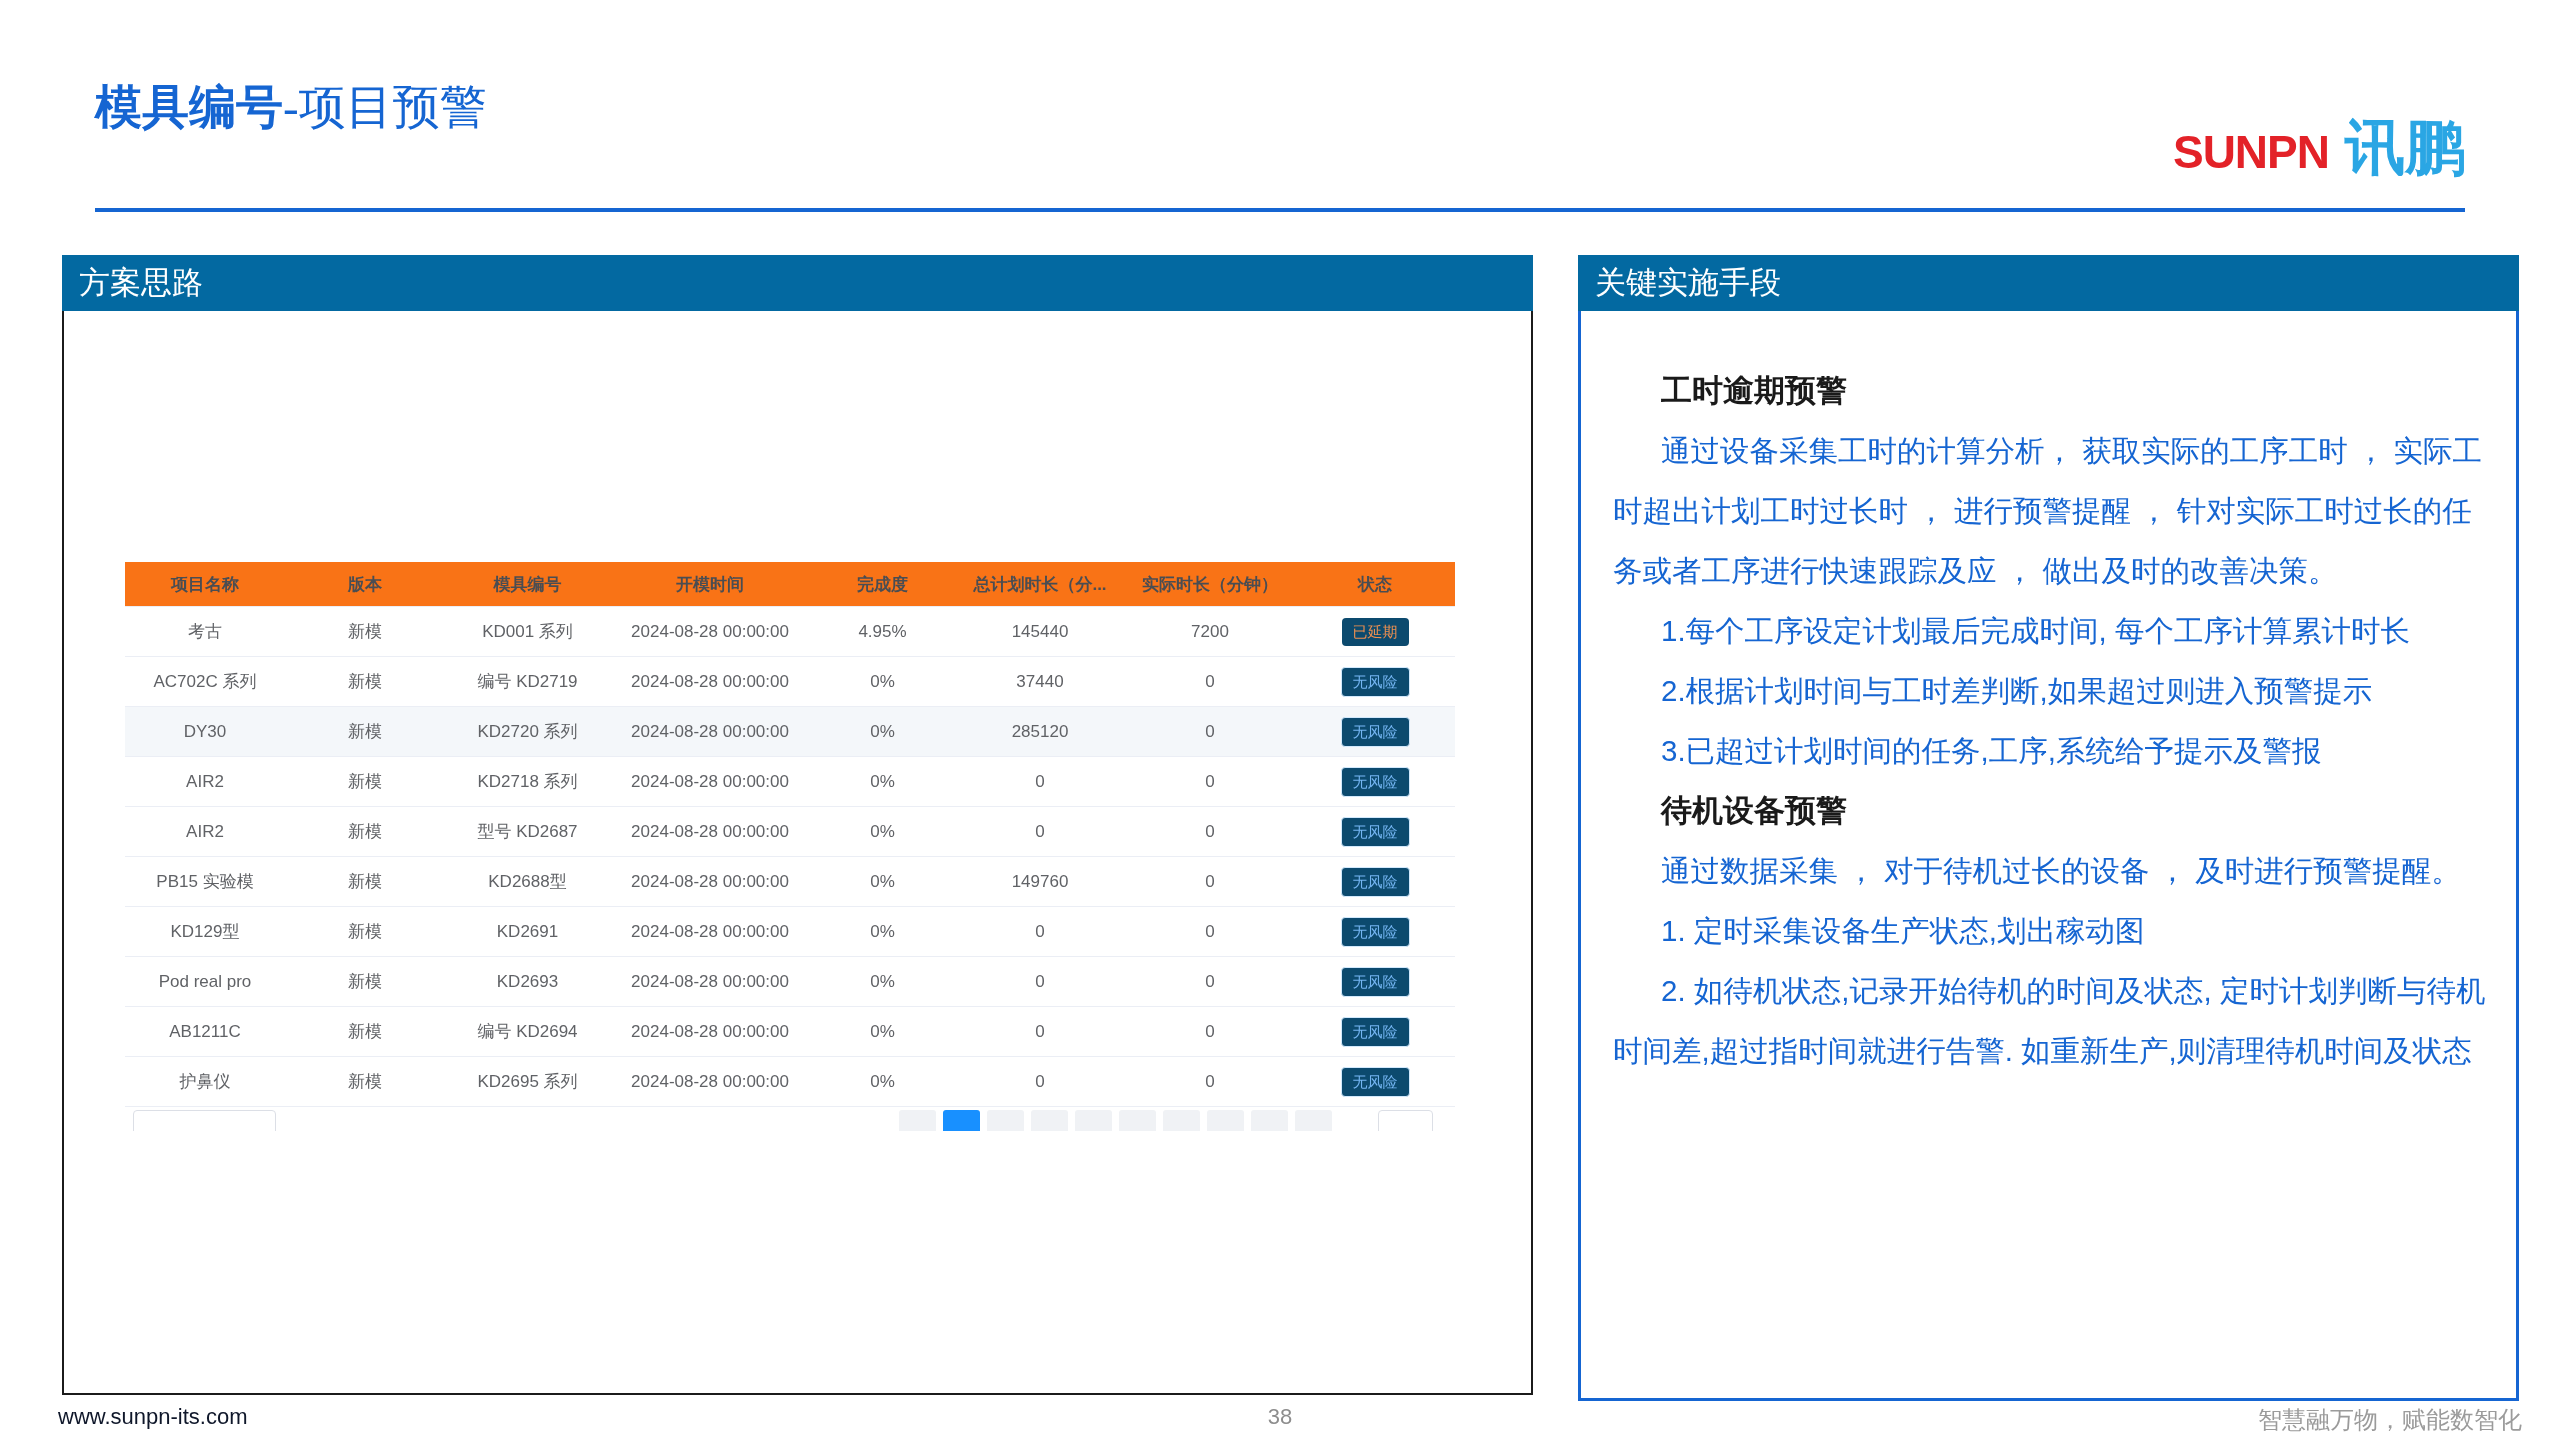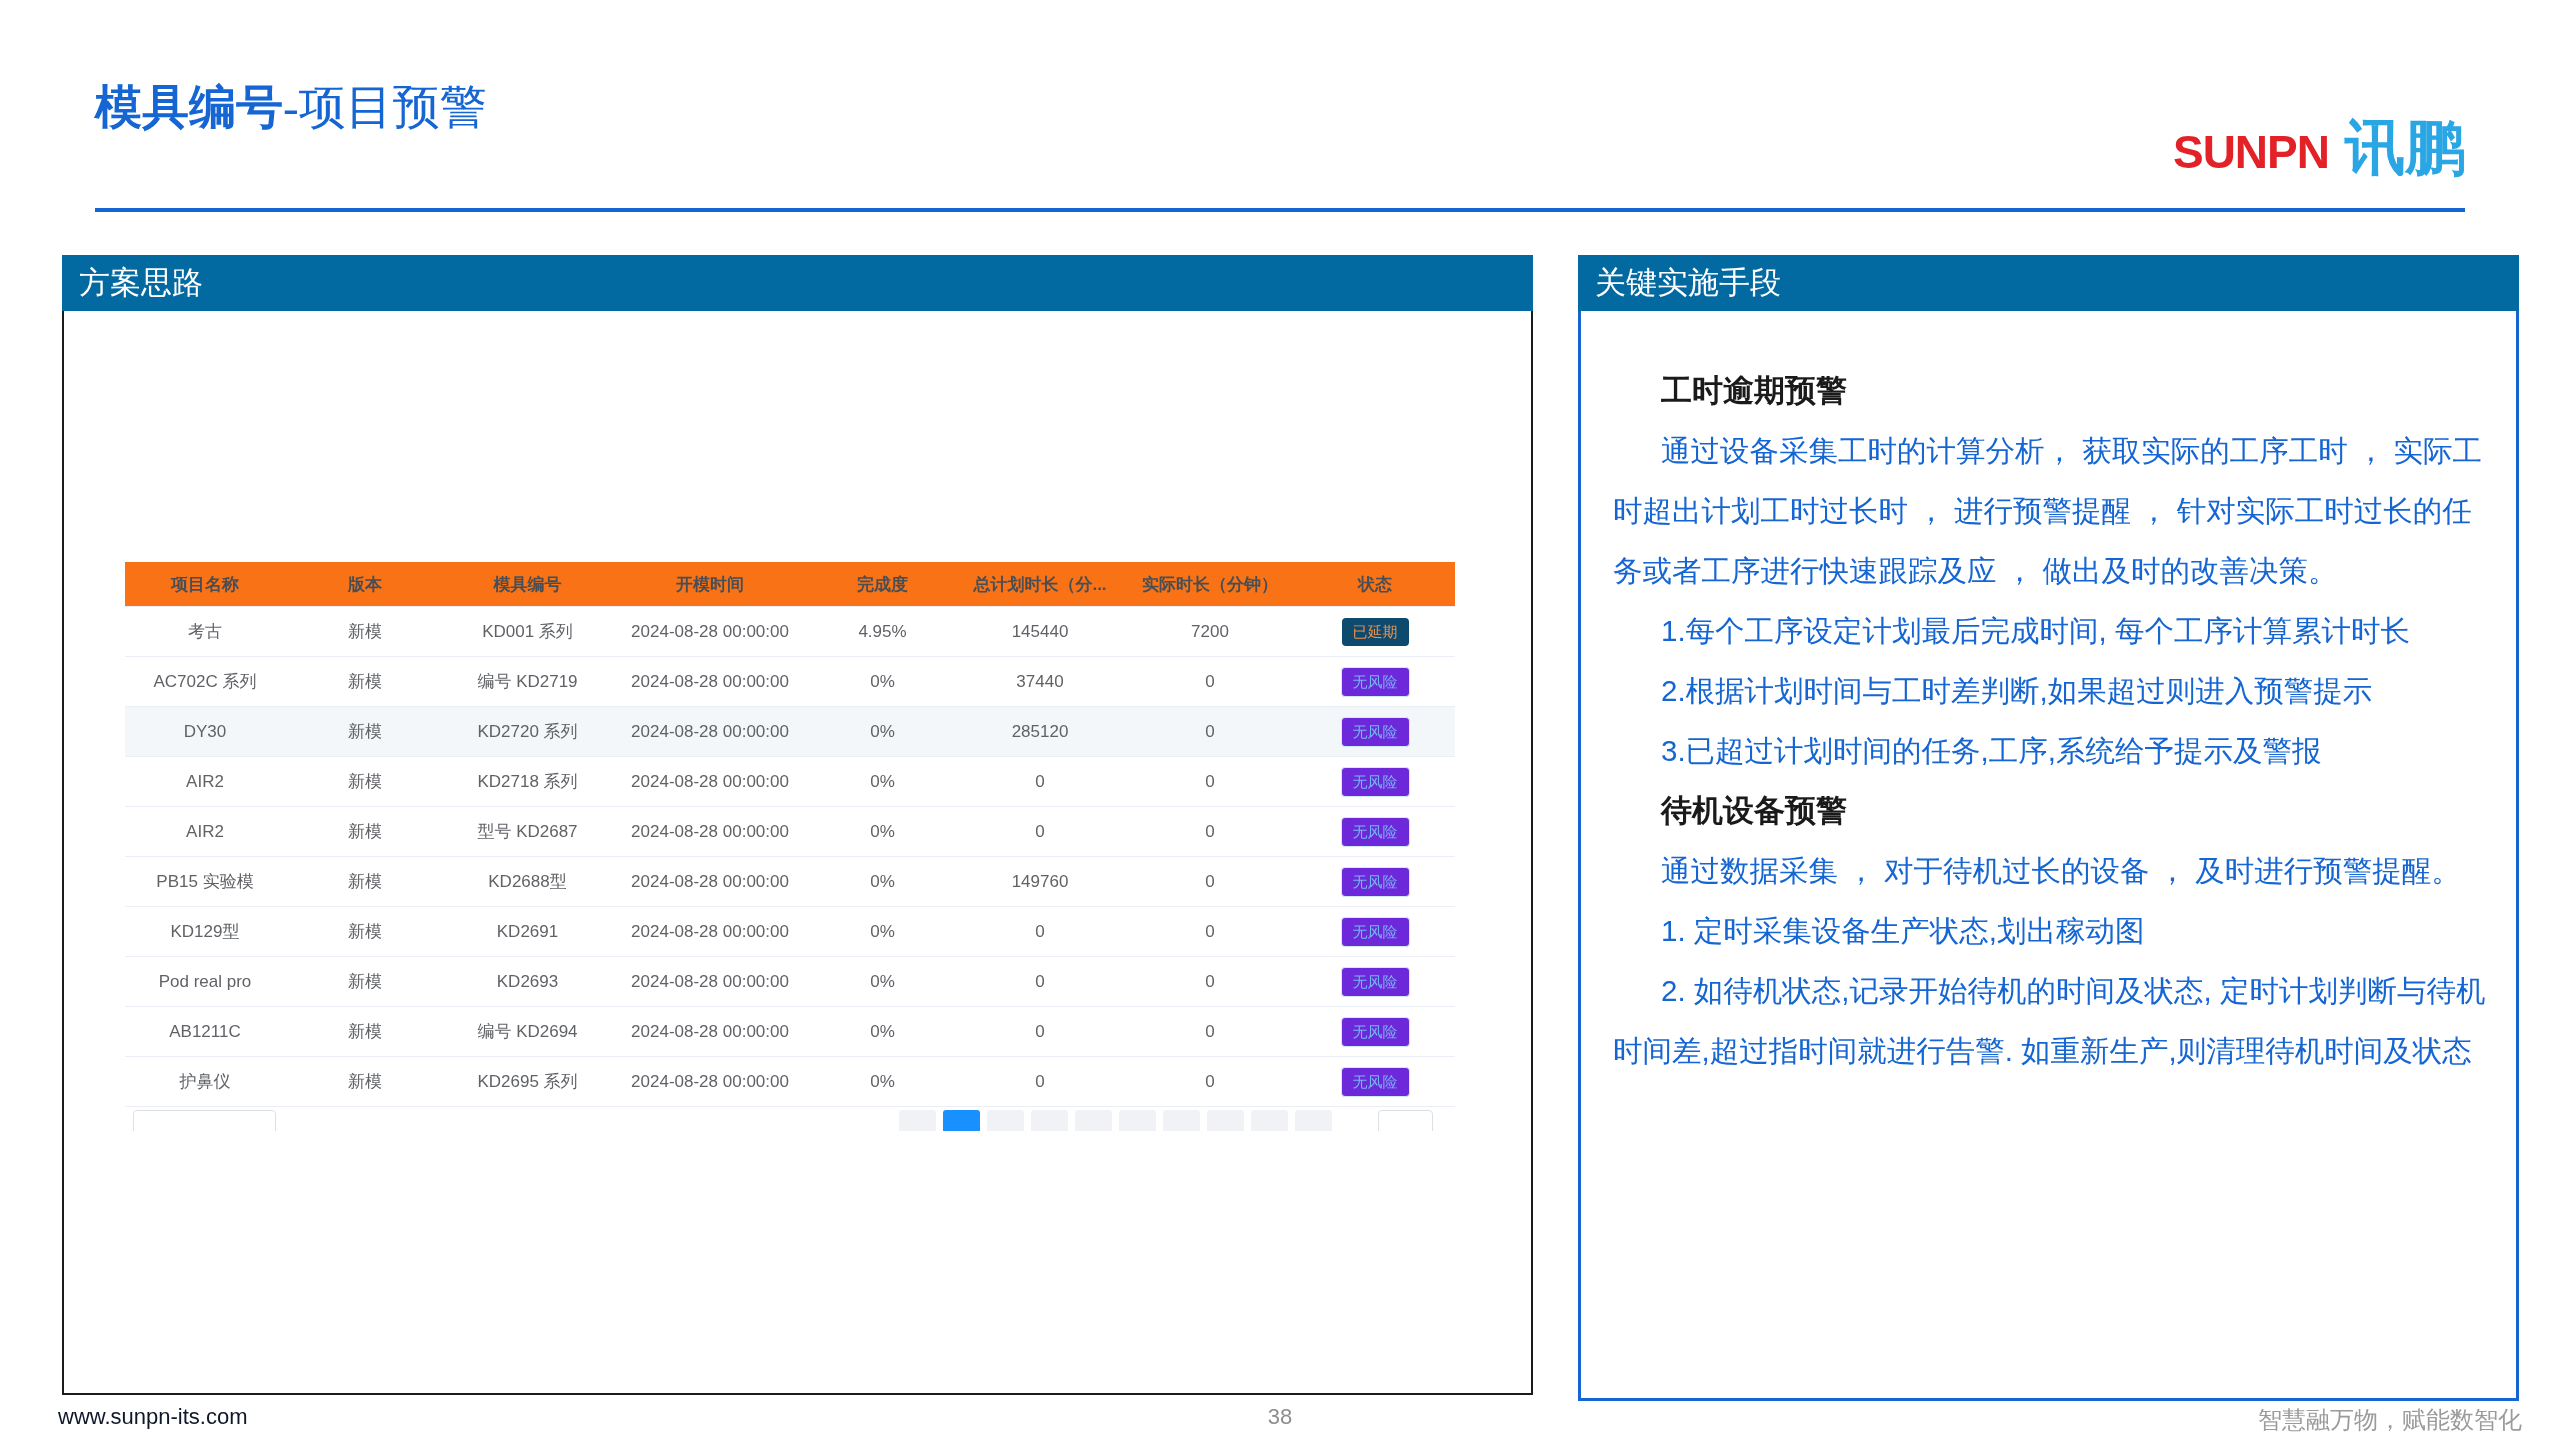--- a/index.html
+++ b/index.html
@@ -23,21 +23,21 @@
   .panel-left .panel-bd{height:1084px;background:#fff;border:2px solid #1b1b1b;border-top:none;box-sizing:border-box;position:relative;}
   .panel-right .panel-bd{height:1090px;background:#fff;border:3px solid #1565d2;border-top:none;box-sizing:border-box;position:relative;}
   
   .table-shot{position:absolute;left:61px;top:251px;width:1334px;}
   table.grid{border-collapse:collapse;table-layout:fixed;width:1330px;font-size:17px;color:#606266;}
   table.grid th{height:42px;font-weight:700;color:#4a4d52;text-align:center;border-bottom:1px solid #ebeef5;white-space:nowrap;overflow:hidden;background:#f97316;}
   table.grid td{height:47px;text-align:center;border-bottom:1px solid #ebeef5;white-space:nowrap;overflow:hidden;background:#fff;}
   table.grid tr.hl td{background:#f4f7fa;}
   .badge{display:inline-block;padding:5px 11px;border-radius:4px;font-size:15px;line-height:1.2;}
   .badge.warn{color:#ef9050;background:#0c4a6e;}
-  .badge.info{color:#74b5f2;background:#6d28d9;border:1px solid #d2e9fd;}
+  .badge.info{color:#74b5f2;background:#0c4a6e;border:1px solid #d2e9fd;}
   
   .pager-clip{height:21px;overflow:hidden;margin-top:3px;}
   .pager{display:flex;align-items:flex-start;width:1330px;}
   .pager-size{width:143px;height:30px;border:1px solid #dcdfe6;border-radius:4px;background:#fff;box-sizing:border-box;margin-left:8px;}
   .pager-pages{display:flex;gap:7px;margin-left:auto;}
   .pg{width:37px;height:26px;border:none;border-radius:3px;background:#f0f2f5;padding:0;}
   .pg.active{background:#1890ff;}
   .pager-jump{width:55px;height:30px;border:1px solid #dcdfe6;border-radius:4px;background:#fff;box-sizing:border-box;margin-left:46px;margin-right:22px;}
   
   .rp-body{padding:50px 26px 0 32px;font-size:29.5px;line-height:60px;color:#1565d2;}

